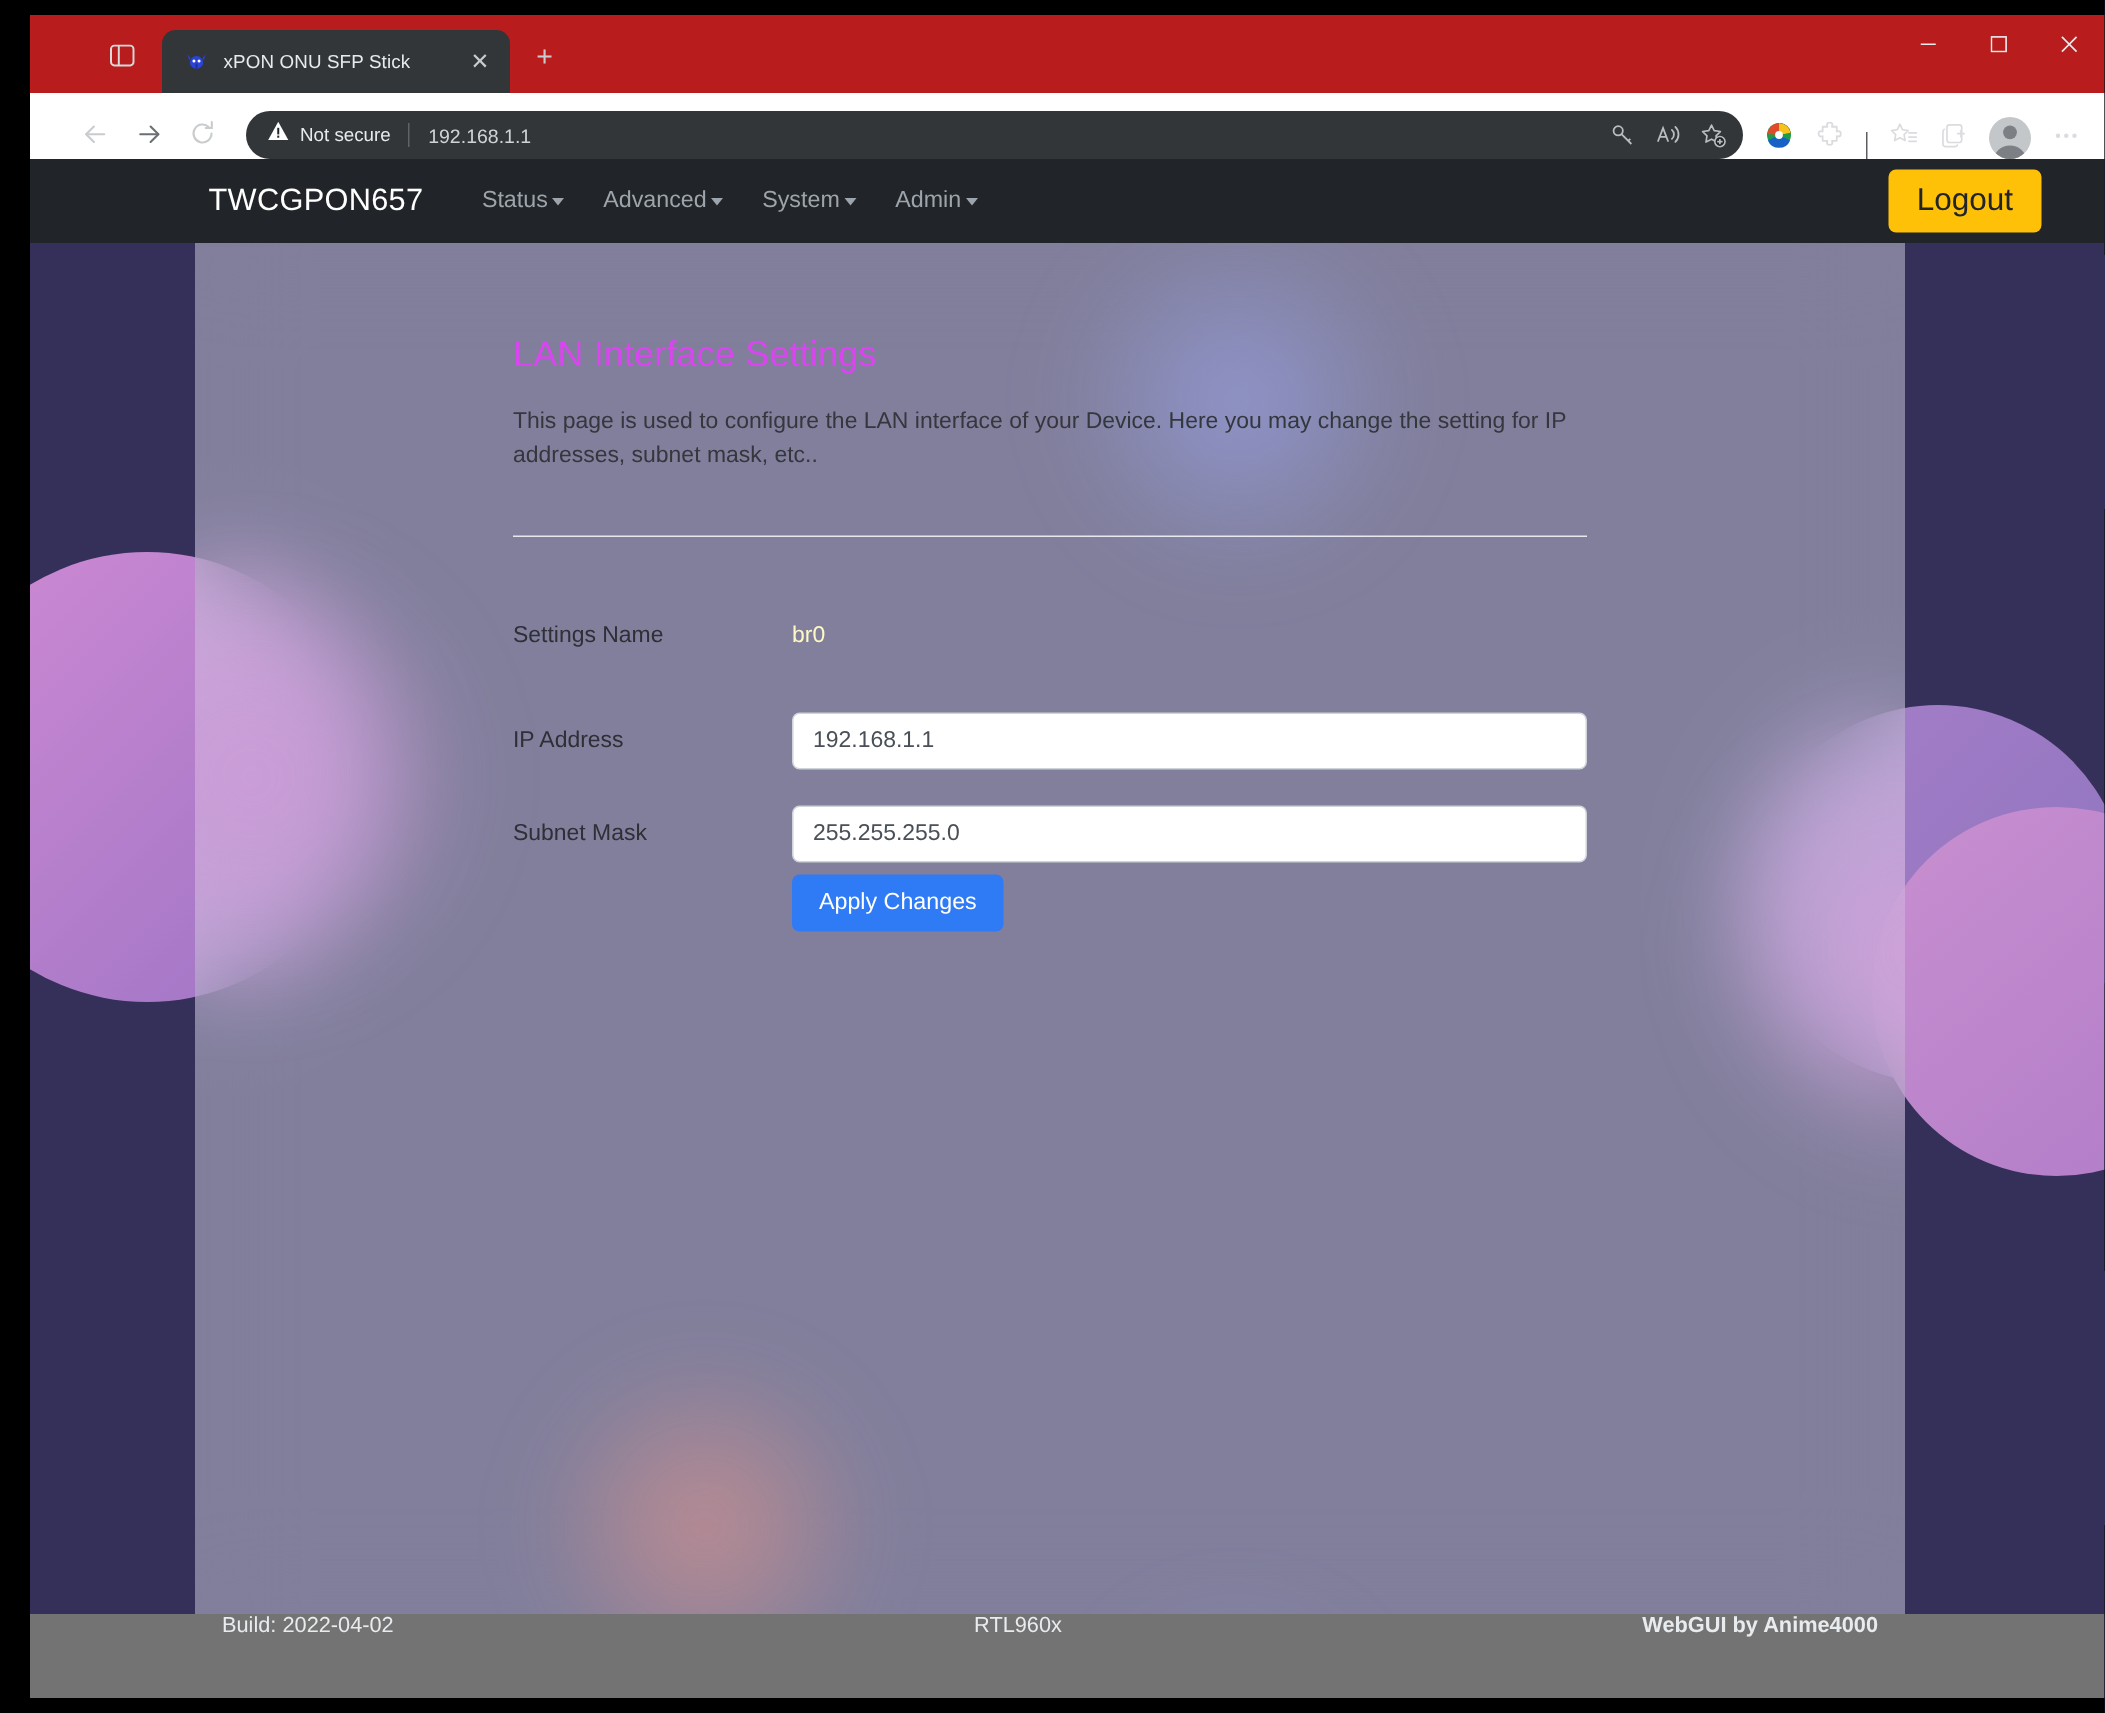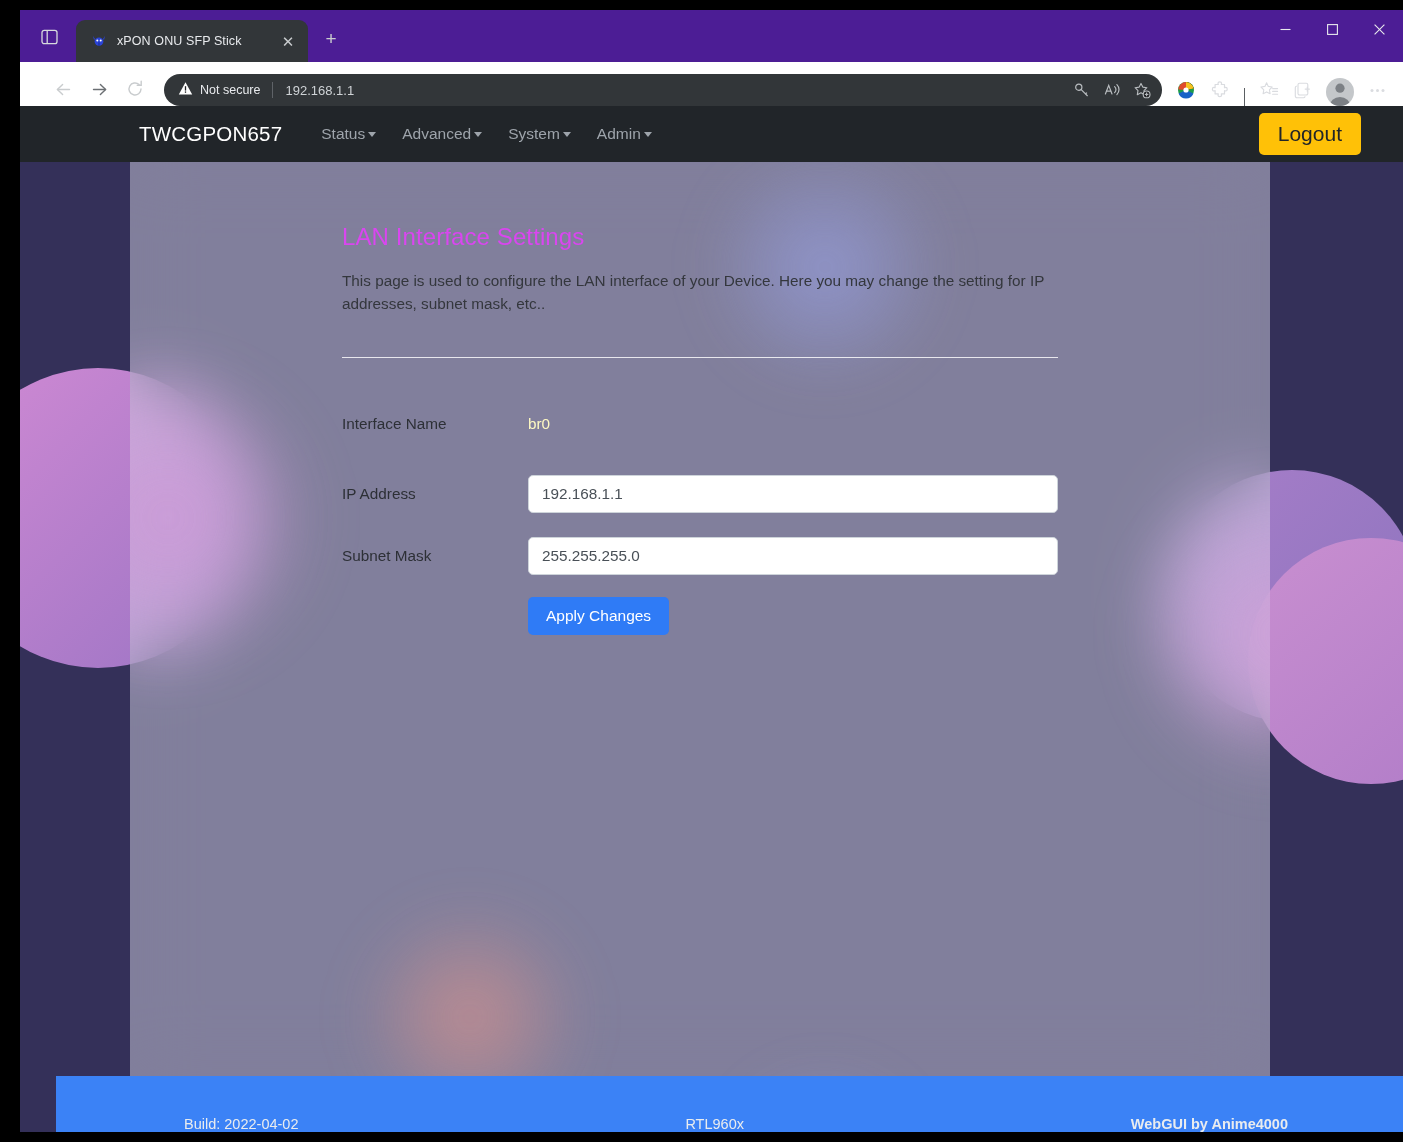--- a/index.html
+++ b/index.html
@@ -21,25 +21,26 @@
     height: 1122px;
     background: #202124;
     display: flex;
     flex-direction: column;
     overflow: hidden;
   }
 
   
   .tabstrip {
     height: 52px;
-    background: #4c1d95;
+    background: #b91c1c;
     display: flex;
     align-items: flex-end;
     position: relative;
     flex: 0 0 auto;
+    padding-left: 32px;
   }
   .tab-sidebar-btn {
     width: 38px; height: 38px;
     margin: 0 8px 6px 10px;
     display: flex; align-items: center; justify-content: center;
     border-radius: 5px;
     flex: 0 0 auto;
   }
   .tab-sidebar-btn svg { display:block; }
 
@@ -378,45 +379,44 @@
     border: 1px solid #ced4da;
     border-radius: 5px;
     padding: 0 13px;
     font-size: 15.3px;
     color: #495057;
     font-family: inherit;
     outline: none;
   }
   #row-interface { margin-bottom: 36px; }
   #row-ip { margin-bottom: 24px; }
-  #row-subnet { margin-bottom: 22px; }
+  #row-subnet { margin-bottom: 8px; }
 
   .btn-row { display: flex; padding-left: 186px; }
   #apply-changes-button {
     background: #2f7bf6;
     color: #ffffff;
     border: none;
     border-radius: 5px;
     font-size: 15.5px;
     padding: 10px 18px;
     font-family: inherit;
   }
 
   
   #footer {
     position: absolute;
     left: 0; right: 0; bottom: 0;
     height: 56px;
-    background: #3b82f6;
-    display: flex;
-    align-items: flex-end;
+    background: #737373;
+    display: flex;
+    align-items: flex-start;
     z-index: 6;
     color: #e9ecef;
     font-size: 14.5px;
-    margin-left: 36px;
   }
   .footer-inner {
     width: 1140px;
     margin-left: 110px;
     display: flex;
     align-items: center;
     padding: 0 18px;
   }
   #footer-build { flex: 0 0 auto; }
   #footer-chip { flex: 1 1 auto; text-align: center; }
@@ -620,21 +620,21 @@
       <div id="page-body">
         <div class="container">
 
           <h1 id="page-title">LAN Interface Settings</h1>
           <p id="page-description">This page is used to configure the LAN interface of your Device. Here you may change the setting for IP addresses, subnet mask, etc..</p>
           <div id="section-divider"></div>
 
           <div class="form-area">
 
             <div class="form-row" id="row-interface">
-              <div class="form-label">Interface Name</div>
+              <div class="form-label">Settings Name</div>
               <div class="form-static">br0</div>
             </div>
 
             <div class="form-row" id="row-ip">
               <div class="form-label">IP Address</div>
               <input class="form-input" type="text" value="192.168.1.1" style="">
             </div>
 
             <div class="form-row" id="row-subnet">
               <div class="form-label">Subnet Mask</div>

